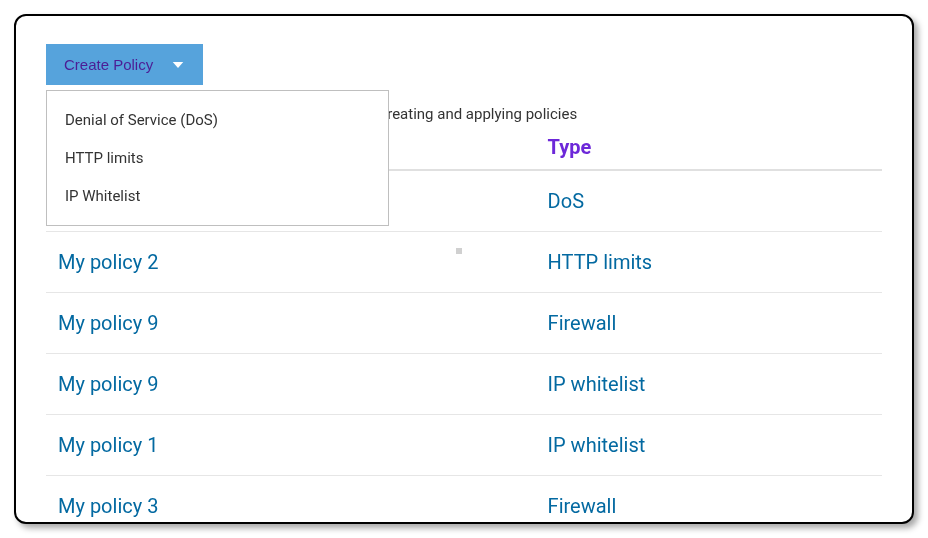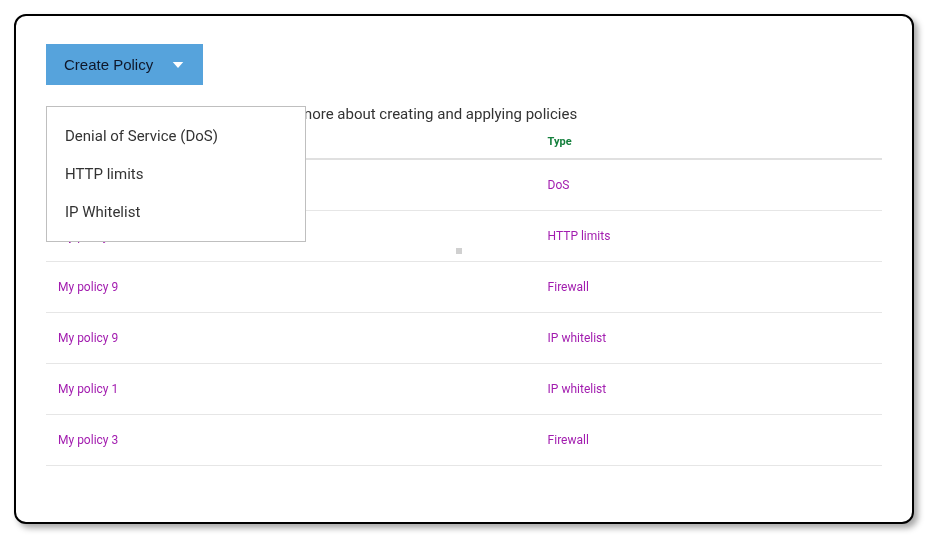--- a/index.html
+++ b/index.html
@@ -19,21 +19,21 @@
       box-shadow: 4px 4px 6px rgba(0,0,0,0.35);
       background: #fff;
       padding: 28px 30px;
       position: relative;
       overflow: hidden;
     }
     .create-btn {
       display: inline-flex;
       align-items: center;
       background: #56a3dc;
-      color: #0f172a;
+      color: #4c1d95;
       font-size: 15px;
       font-weight: 400;
       padding: 12px 18px;
       border: none;
       cursor: pointer;
       gap: 18px;
     }
     .create-btn .chev {
       display: inline-block;
       width: 14px;
@@ -56,35 +56,35 @@
     }
     .col-name {
       width: 60%;
       padding-left: 12px;
     }
     .col-type {
       width: 40%;
     }
     .header-row .cell {
       font-weight: 700;
-      color: #15803d;
-      font-size: 11px;
+      color: #6d28d9;
+      font-size: 20px;
     }
     .data-row {
       display: flex;
       border-bottom: 1px solid #e6e6e6;
       padding: 18px 0;
-      color: #a21caf;
-      font-size: 12px;
+      color: #0369a1;
+      font-size: 20px;
     }
     .dropdown {
       position: absolute;
-      top: 90px;
+      top: 74px;
       left: 30px;
-      width: 260px;
+      width: 343px;
       background: #fff;
       border: 1px solid #bfbfbf;
       padding: 10px 0;
       z-index: 10;
     }
     .dropdown-item {
       padding: 10px 18px;
       font-size: 15px;
       color: #333;
       cursor: pointer;

